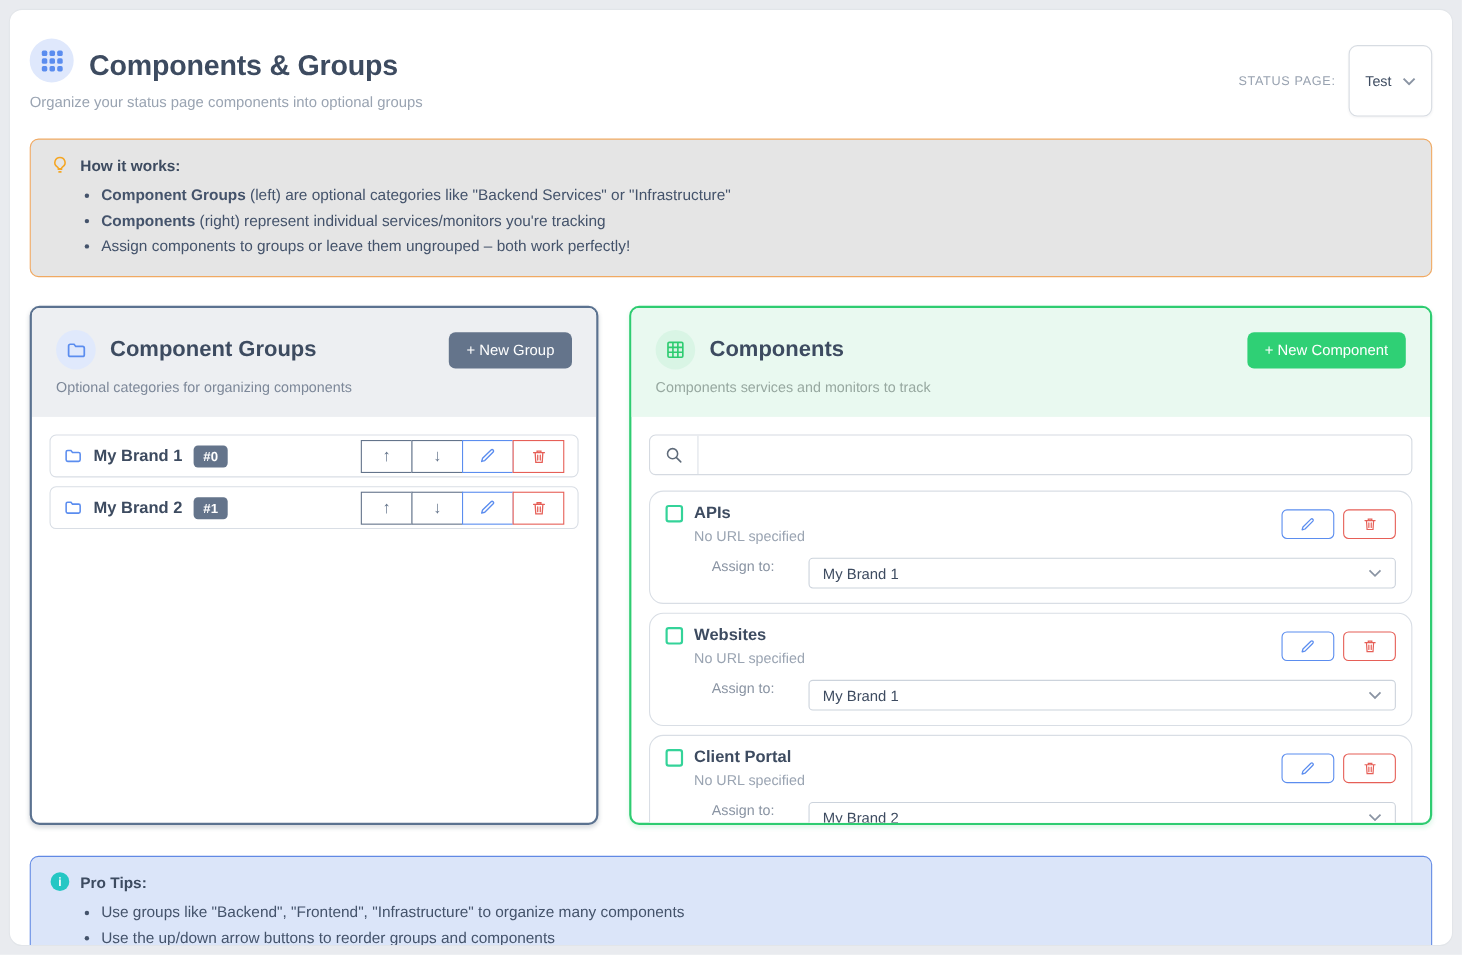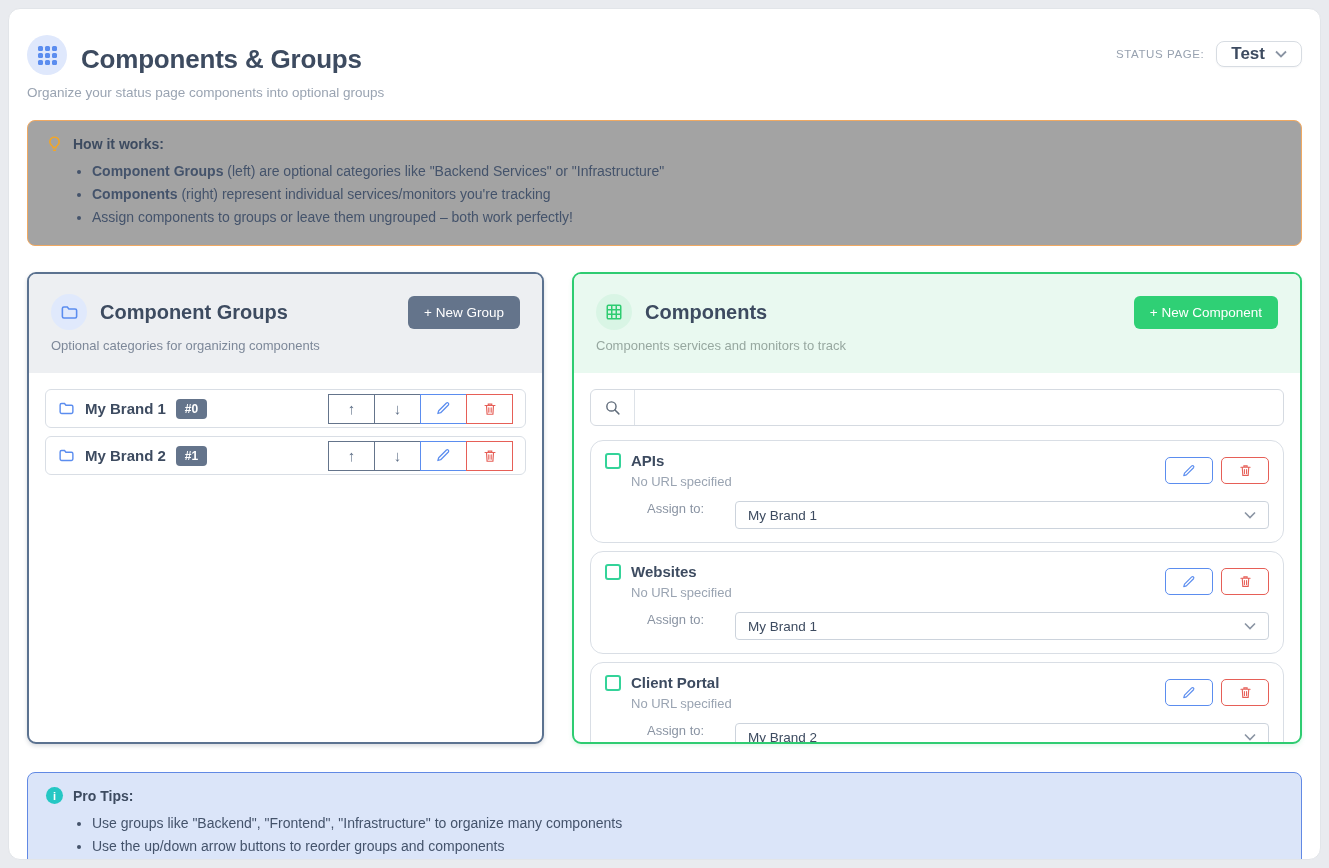--- a/index.html
+++ b/index.html
@@ -12,26 +12,26 @@
   .header { display:flex; justify-content:space-between; align-items:flex-start; margin-top:8px; margin-bottom:20px; }
   .header-title-row { display:flex; align-items:flex-end; gap:14px; }
   .icon-circle { border-radius:50%; display:flex; align-items:center; justify-content:center; flex:0 0 auto; }
   .icon-circle.big-blue { width:40px; height:40px; background:#dfe8fc; }
   .grid9 { display:grid; grid-template-columns:repeat(3,5px); grid-template-rows:repeat(3,5px); gap:2px; }
   .grid9 span { background:#5b8def; border-radius:1.5px; }
   h1.page-title { font-size:26px; font-weight:700; color:#3d4b60; letter-spacing:-0.2px; }
   .page-subtitle { font-size:13.5px; color:#9aa4b2; margin-top:10px; }
   .header-right { display:flex; align-items:center; gap:12px; margin-top:6px; }
   .status-label { font-size:11.5px; font-weight:400; letter-spacing:0.6px; color:#98a2b0; }
-  .status-select { display:flex; align-items:center; gap:10px; background:#fff; border:1px solid #d7dce2; border-radius:8px; padding:2px 14px; font-size:17px; font-weight:700; color:#3d4b60; cursor:pointer; box-shadow:0 1px 2px rgba(20,30,50,.04); }
+  .status-select { display:flex; align-items:center; gap:10px; background:#fff; border:1px solid #d7dce2; border-radius:8px; padding:24px 14px; font-size:13px; font-weight:400; color:#3d4b60; cursor:pointer; box-shadow:0 1px 2px rgba(20,30,50,.04); }
   .chev { stroke:#8a94a3; }
 
   
   .callout { border-radius:8px; padding:14px 18px 16px; }
-  .callout.orange { background:#a3a3a3; border:1px solid #f0a962; margin-bottom:26px; }
+  .callout.orange { background:#e5e5e5; border:1px solid #f0a962; margin-bottom:26px; }
   .callout.blue { background:#dbe5f9; border:1px solid #6189e4; margin-top:28px; }
   .callout-title-row { display:flex; align-items:center; gap:10px; margin-bottom:8px; }
   .callout-title { font-size:14px; font-weight:700; color:#3d4b60; }
   .callout ul { list-style:disc; margin-left:46px; }
   .callout li { font-size:14px; color:#44536b; line-height:1.65; }
   .callout li strong { font-weight:700; }
   .bulb { stroke:#f5a623; fill:none; }
   .info-circle { width:17px; height:17px; border-radius:50%; background:#25c7c4; color:#fff; font-size:11px; font-weight:700; display:flex; align-items:center; justify-content:center; font-style:normal; }
 
   

